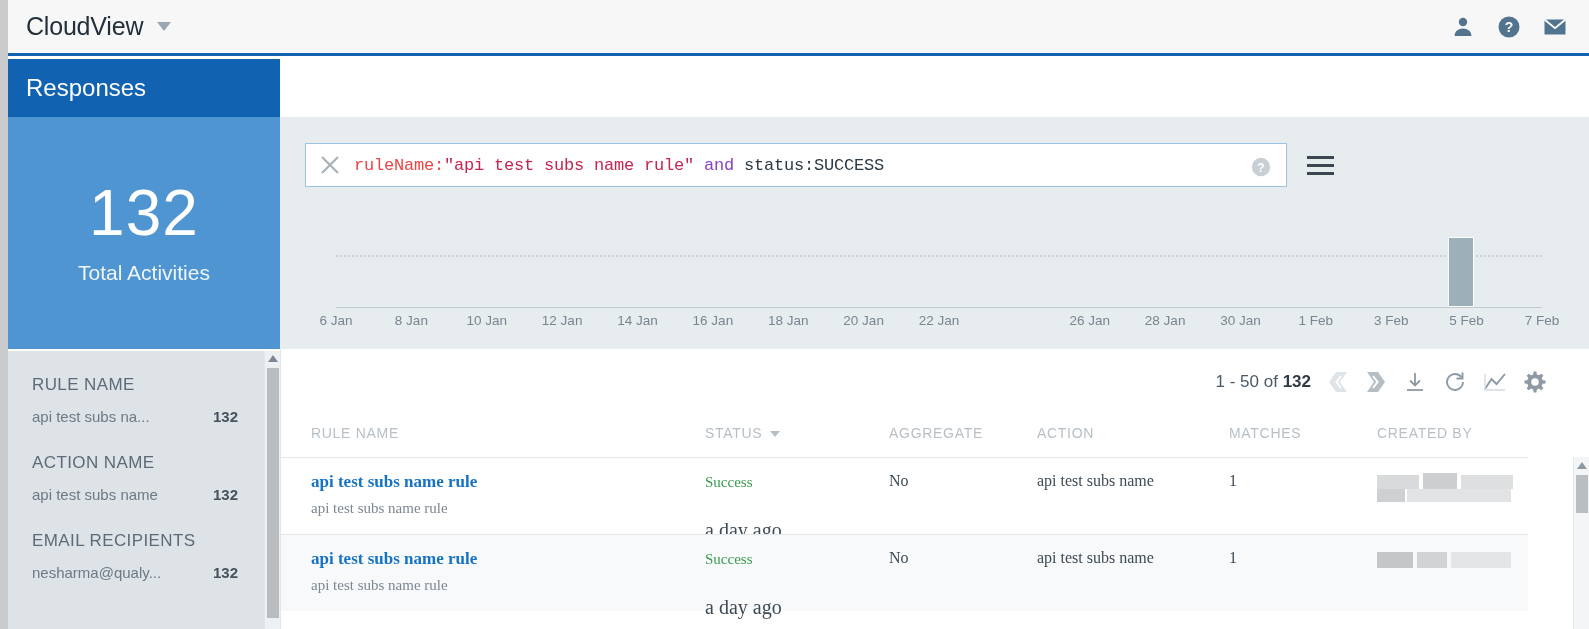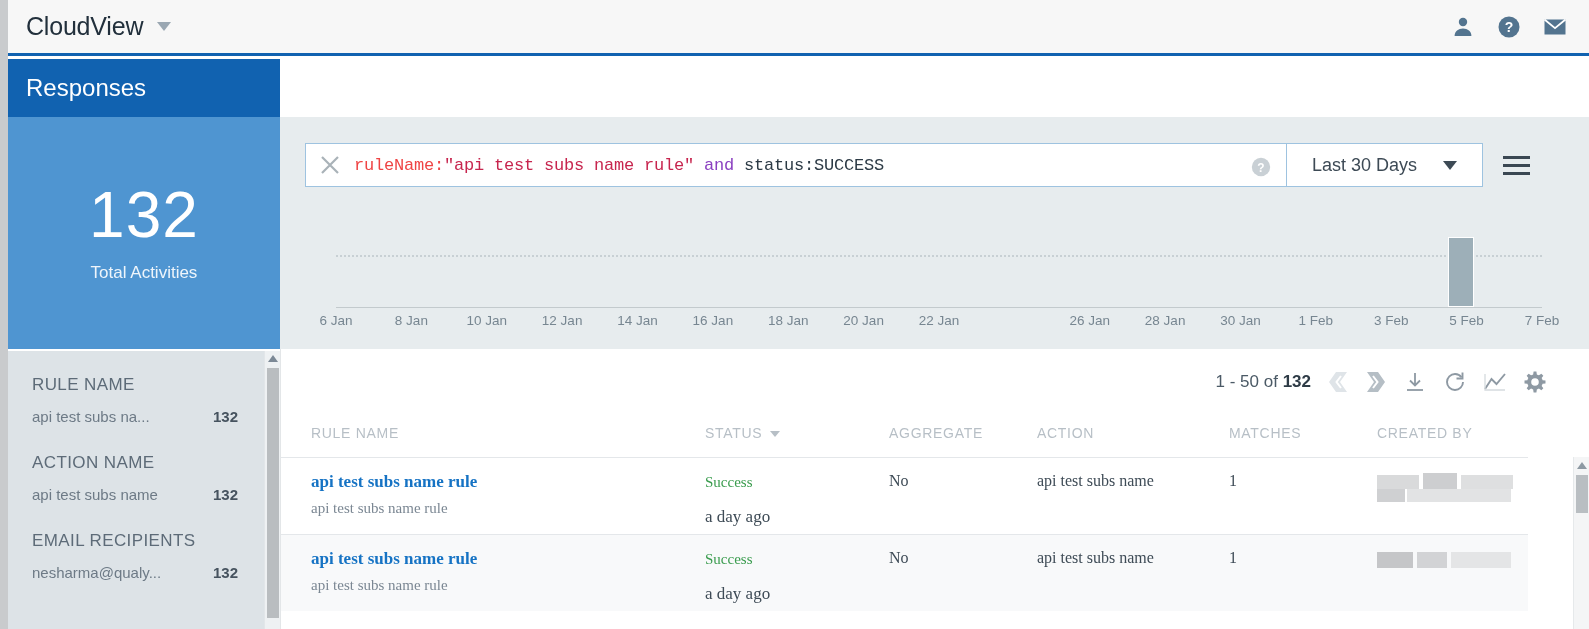--- a/index.html
+++ b/index.html
@@ -45,21 +45,21 @@
     position:absolute; left:8px; top:59px; width:272px; height:58px;
     background:#1162b0; color:#fff; display:flex; align-items:center;
   }
   .left-head-title { font-size:24px; margin-left:18px; font-weight:400; }
   .left-stat {
     position:absolute; left:8px; top:117px; width:272px; height:232px;
     background:#4f95d1; display:flex; flex-direction:column;
     align-items:center; justify-content:center; color:#fff;
   }
   .left-stat-num { font-size:64px; font-weight:300; line-height:1; letter-spacing:1px; }
-  .left-stat-label { font-size:17px; margin-top:16px; color:#eef5fb; }
+  .left-stat-label { font-size:21px; margin-top:16px; color:#eef5fb; }
   .left-facets {
     position:absolute; left:8px; top:351px; width:256px; height:278px;
     background:#dde3e7; padding:24px 0 0 24px; overflow:hidden;
   }
   .facet { margin-bottom:28px; }
   .facet-title {
     font-size:17px; color:#5d6b78; letter-spacing:0.4px;
     font-family:"Liberation Sans", sans-serif; font-weight:400;
   }
   .facet-row {
@@ -180,21 +180,21 @@
     position:relative; height:77px; border-top:1px solid #e4e7ea;
     width:1247px;
   }
   .row.alt { background:#f8f9fa; }
   .cell { position:absolute;font-family:Liberation Serif, serif; }
   .c-rule-link {
     font-size:17px; color:#1673c4; font-weight:bold; cursor:pointer; white-space:nowrap;
   }
   .c-rule-sub { font-size:15px; color:#7b8793; margin-top:8px; white-space:nowrap; }
   .c-status { font-size:15px; color:#3a9c4e; }
-  .c-when { font-size:17px; color:#3e4b56; margin-top:16px; }
+  .c-when { font-size:20px; color:#3e4b56; margin-top:28px; }
   .c-plain { font-size:16px; color:#3e4b56; white-space:nowrap; }
   .blurblock { position:absolute; }
 
   
   .tbl-scroll {
     position:absolute; right:0; top:108px; width:16px; height:172px;
     background:#f4f5f6; border-left:1px solid #e6e9eb;
   }
   .tbl-scroll-arrow {
     position:absolute; left:3px; top:5px; width:0;height:0;
@@ -282,24 +282,20 @@
         <svg class="clear-x" viewBox="0 0 24 24">
           <path d="M4 4 L20 20 M20 4 L4 20" stroke="#a9b2b8" stroke-width="2.2" fill="none"></path>
         </svg>
         <span class="query"><span class="q-key">ruleName:</span><span class="q-str">"api test subs name rule"</span><span class="q-op"> and </span><span class="q-val">status:SUCCESS</span></span>
         <svg class="help-circle" width="22" height="22" viewBox="0 0 24 24">
           <circle cx="12" cy="12" r="10" fill="#c9d0d5"></circle>
           <text x="12" y="17" text-anchor="middle" font-size="13" font-weight="bold" fill="#ffffff" font-family="Liberation Sans, sans-serif">?</text>
         </svg>
       </div>
 
-      <div class="daterange">
-        <span class="daterange-label">Last 30 Days</span>
-        <span class="daterange-caret"></span>
-      </div>
 
       <div class="hamburger">
         <span></span>
           <span></span>
           <span></span>
       </div>
     </div>
 
     <div class="chart">
       <div class="chart-plot">

